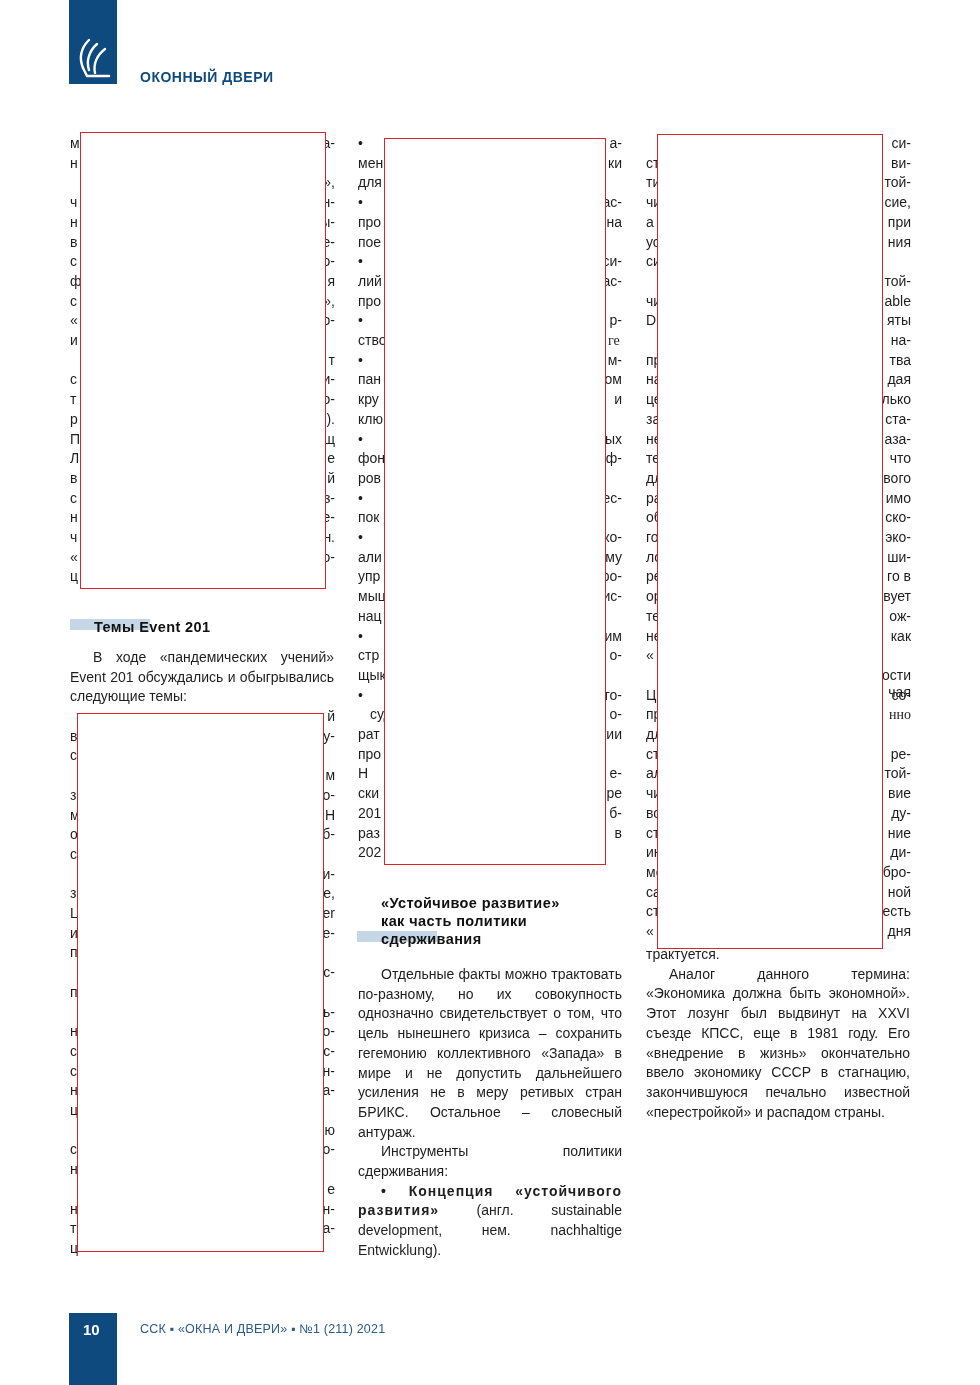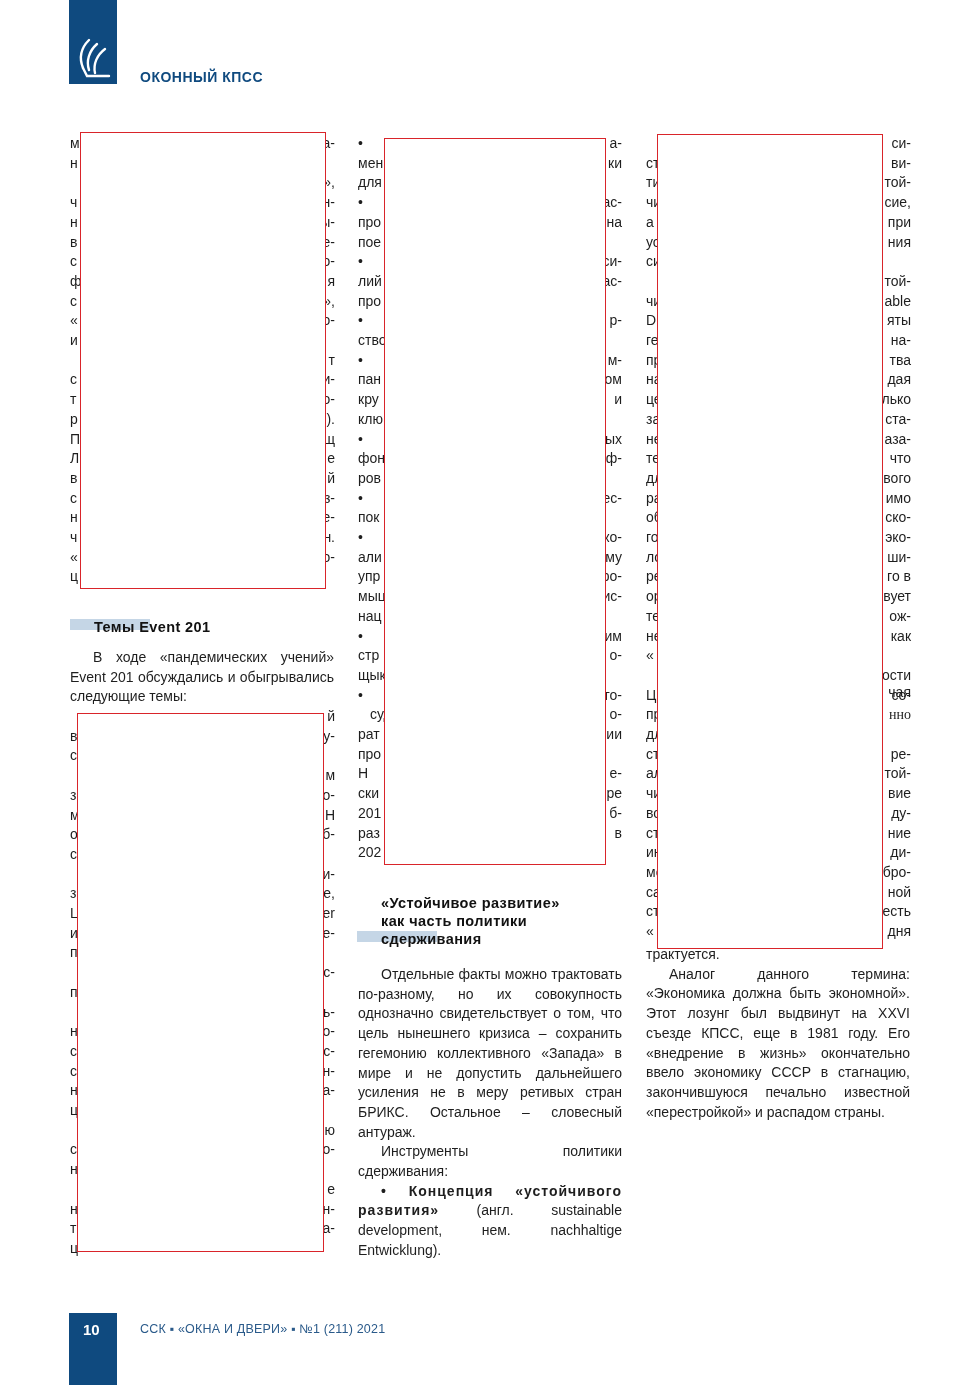--- a/index.html
+++ b/index.html
@@ -30,21 +30,21 @@
 <div class="logo-block">
   <svg width="36" height="44" viewBox="0 0 36 44">
     <g fill="none" stroke="#ffffff" stroke-width="2.4" stroke-linecap="round">
       <path d="M14 4 C6 12 4 22 8 32"></path>
       <path d="M22 8 C14 15 11 25 14 34"></path>
       <path d="M30 13 C22 19 18 28 20 37"></path>
       <path d="M8 32 L12 40 L34 40"></path>
     </g>
   </svg>
 </div>
-<div class="section-title">ОКОННЫЙ КПСС</div>
+<div class="section-title">ОКОННЫЙ ДВЕРИ</div>
 
 <div id="c1-top-left">
     <span class="frag" style="top: 134px; left: 70px;">м</span>
     <span class="frag" style="top: 153.7px; left: 70px;">н</span>
     <span class="frag" style="top: 193.1px; left: 70px;">ч</span>
     <span class="frag" style="top: 212.8px; left: 70px;">н</span>
     <span class="frag" style="top: 232.5px; left: 70px;">в</span>
     <span class="frag" style="top: 252.2px; left: 70px;">с</span>
     <span class="frag" style="top: 271.9px; left: 70px;">ф</span>
     <span class="frag" style="top: 291.6px; left: 70px;">с</span>
@@ -223,21 +223,21 @@
 
 <div id="c3-top-left">
     <span class="frag" style="top: 153.7px; left: 646px;">ст</span>
     <span class="frag" style="top: 173.4px; left: 646px;">ти</span>
     <span class="frag" style="top: 193.1px; left: 646px;">чи</span>
     <span class="frag" style="top: 212.8px; left: 646px;">а</span>
     <span class="frag" style="top: 232.5px; left: 646px;">ус</span>
     <span class="frag" style="top: 252.2px; left: 646px;">си</span>
     <span class="frag" style="top: 291.6px; left: 646px;">чи</span>
     <span class="frag" style="top: 311.3px; left: 646px;">D</span>
-    <span class="frag" style="top: 331px; left: 646px;">ге</span>
+    <span class="frag" style="top: 331px; left: 608px; font-family: Liberation Serif, serif;">ге</span>
     <span class="frag" style="top: 350.7px; left: 646px;">пр</span>
     <span class="frag" style="top: 370.4px; left: 646px;">на</span>
     <span class="frag" style="top: 390.1px; left: 646px;">це</span>
     <span class="frag" style="top: 409.8px; left: 646px;">за</span>
     <span class="frag" style="top: 429.5px; left: 646px;">не</span>
     <span class="frag" style="top: 449.2px; left: 646px;">те</span>
     <span class="frag" style="top: 468.9px; left: 646px;">дл</span>
     <span class="frag" style="top: 488.6px; left: 646px;">ра</span>
     <span class="frag" style="top: 508.3px; left: 646px;">об</span>
     <span class="frag" style="top: 528px; left: 646px;">го</span>

